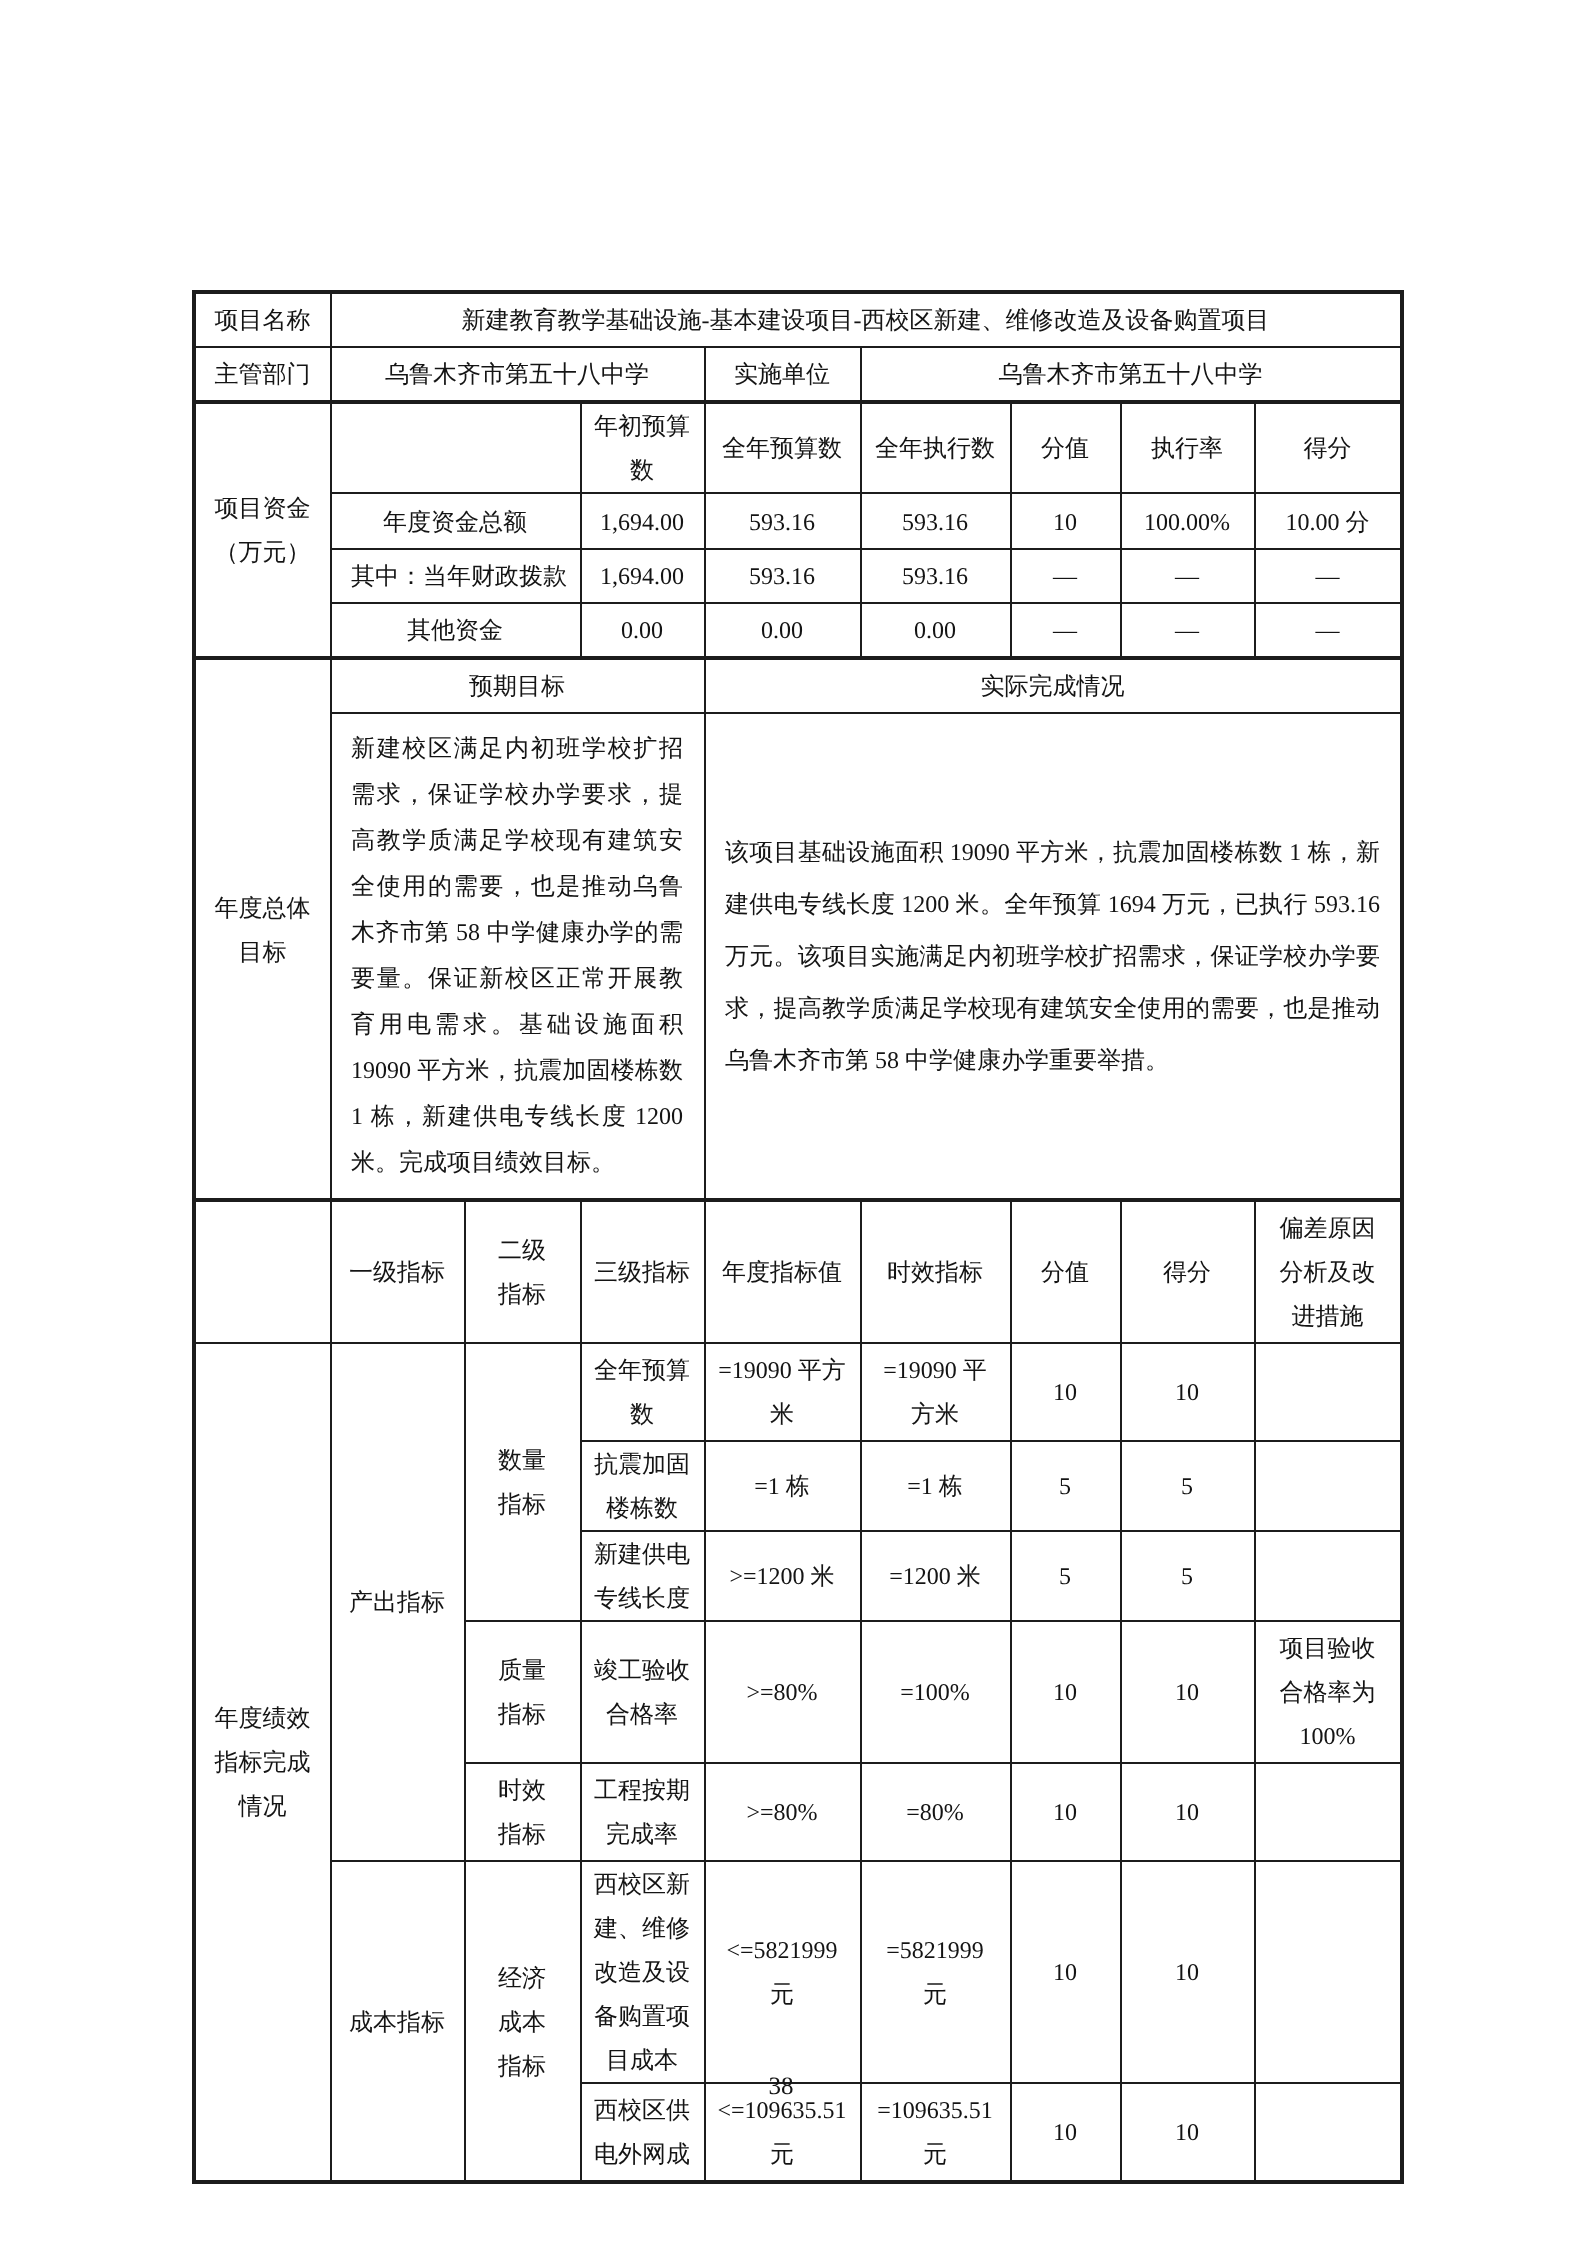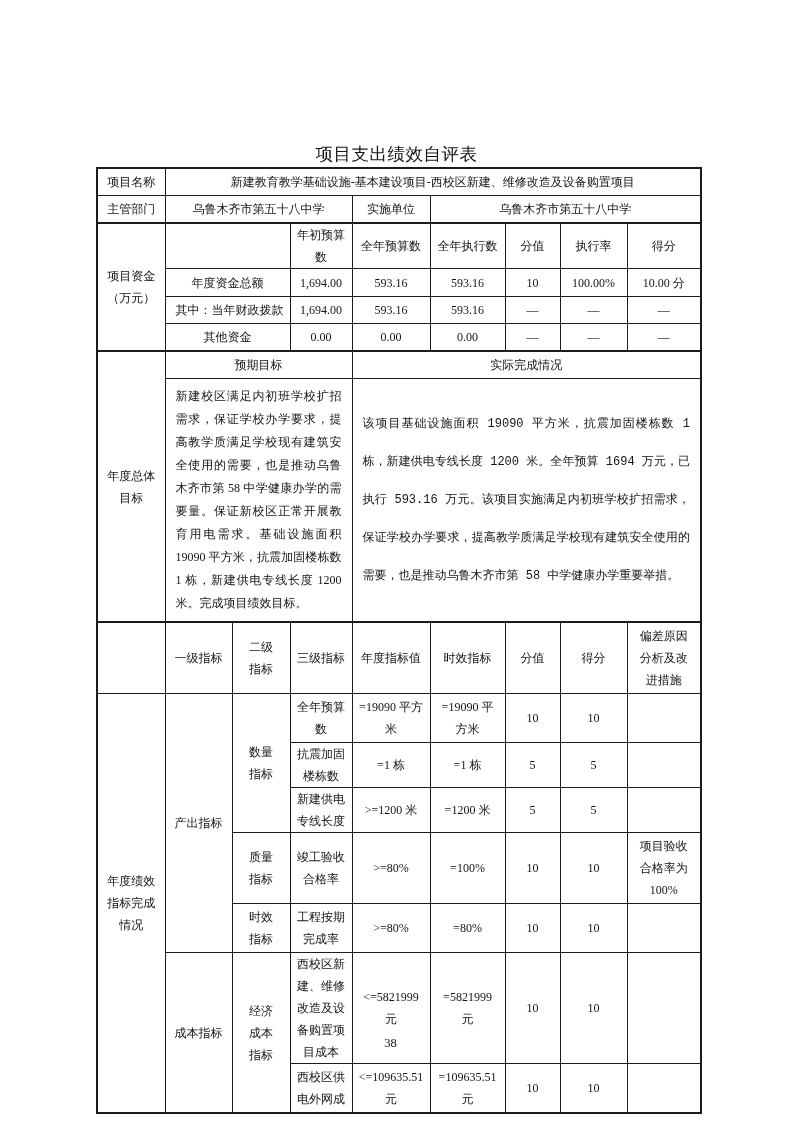--- a/index.html
+++ b/index.html
@@ -46,36 +46,35 @@
   td.c9pad { padding: 2px 10px; }
   tr.sep td { border-top-width: 2px; }
   td.left { text-align: right; }
   td.goal-text {
     text-align: justify;
     vertical-align: top;
     padding: 6px 10px;
     line-height: 23px;
     font-size: 12px;
   }
-  td.goal-text.vcenter { vertical-align: middle; line-height: 38px; font-family: Liberation Mono, monospace; }
+  td.goal-text.vcenter { vertical-align: middle; line-height: 26px; }
   .page-number {
     position: absolute;
     top: 1036px;
     left: 0; right: 12px;
     text-align: center;
     font-size: 12.5px;
   }
 </style>
 </head>
 <body>
 
 <div class="page">
 
   <div class="title-block">
-    <div class="doc-title">项目支出绩效自评表</div>
   </div>
 
   <table class="self-eval">
     <colgroup>
       <col style="width:68px">
         <col style="width:67px">
         <col style="width:58px">
       <col style="width:62px">
         <col style="width:78px">
         <col style="width:75px">

